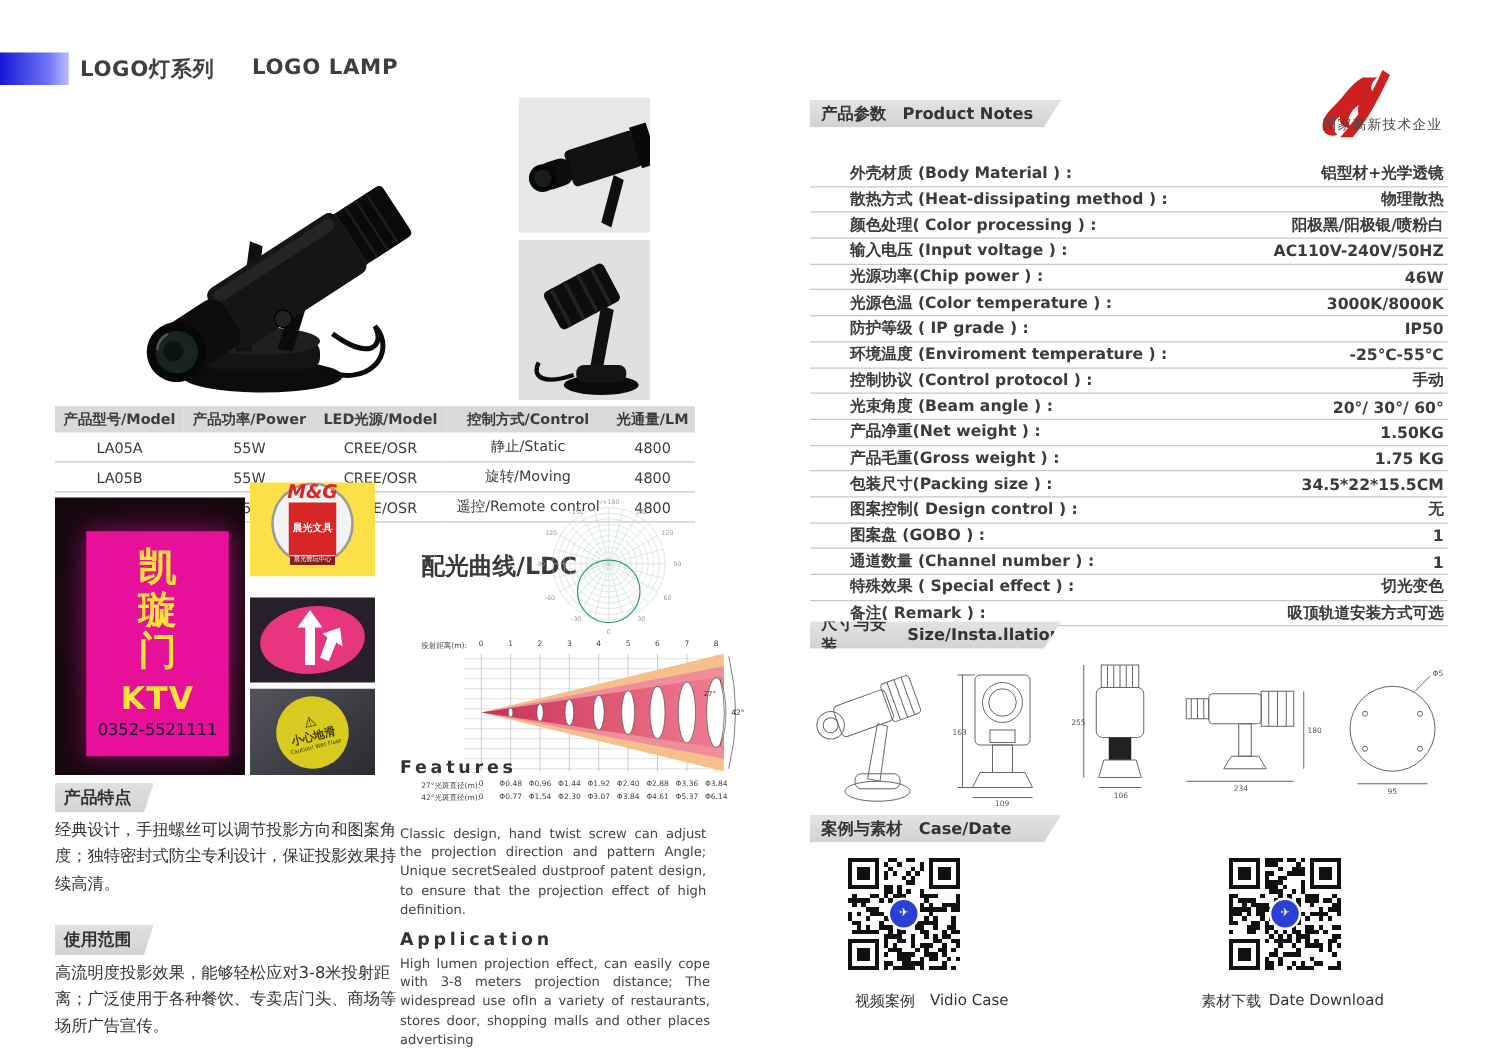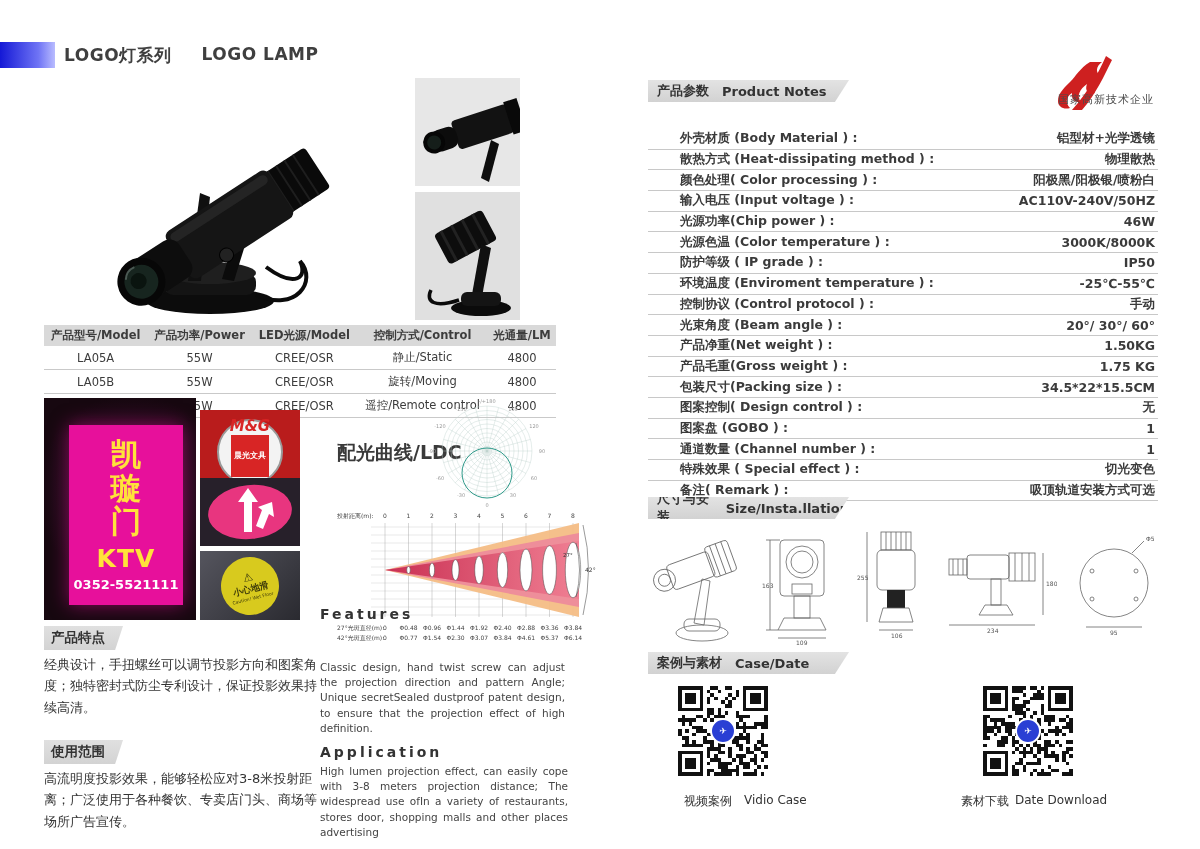--- a/index.html
+++ b/index.html
@@ -33,23 +33,23 @@
   .model-table td{padding:4px 2px;border-bottom:1px solid #c9c9c9;text-align:center;}
 
   
   .photo-ktv{left:44px;top:398px;width:152px;height:222px;
     background:radial-gradient(circle at 58% 42%, #3a1030 0%, #170810 62%);}
   .ktv-sign{position:absolute;left:25px;top:27px;right:13px;bottom:15px;background:#e7109b;
     box-shadow:0 0 18px #e7109b88;display:flex;flex-direction:column;align-items:center;
     justify-content:center;text-align:center;}
   .ktv-char{font-size:31px;line-height:1.08;font-weight:bold;color:#ffe23a;}
   .ktv-en{font-size:25px;font-weight:bold;color:#ffe23a;margin-top:5px;letter-spacing:1px;}
-  .ktv-phone{font-size:13px;font-weight:bold;color:#ffffff;margin-top:4px;}
-  .photo-mg{left:200px;top:410px;width:100px;height:75px;background:#b91c1c;display:flex;
-    align-items:flex-end;justify-content:center;}
+  .ktv-phone{font-size:13px;font-weight:normal;color:#0f172a;margin-top:4px;}
+  .photo-mg{left:200px;top:386px;width:100px;height:75px;background:#fde047;display:flex;
+    align-items:flex-start;justify-content:center;}
   .mg-circle{width:62px;height:62px;border-radius:50%;background:#f3f3f3;border:2px solid #9a9a9a;
     display:flex;flex-direction:column;align-items:center;justify-content:center;gap:1px;}
   .mg-logo{color:#d82525;font-weight:bold;font-style:italic;font-size:15px;line-height:1;}
   .mg-sub{background:#d82525;color:#fff;font-size:8px;font-weight:bold;padding:16px 3px;line-height:1.3;}
   .mg-sub2{background:#8c1d1d;color:#fff;font-size:5px;padding:0 3px;line-height:1.4;}
   .photo-arrow{left:200px;top:478px;width:100px;height:68px;background:#27202a;display:flex;
     align-items:center;justify-content:center;}
   .photo-caution{left:200px;top:551px;width:100px;height:69px;
     background:linear-gradient(135deg,#55555e,#2a2a30);display:flex;align-items:center;justify-content:center;}
   .caution-circle{width:58px;height:58px;border-radius:50%;background:#d8ca1e;display:flex;

